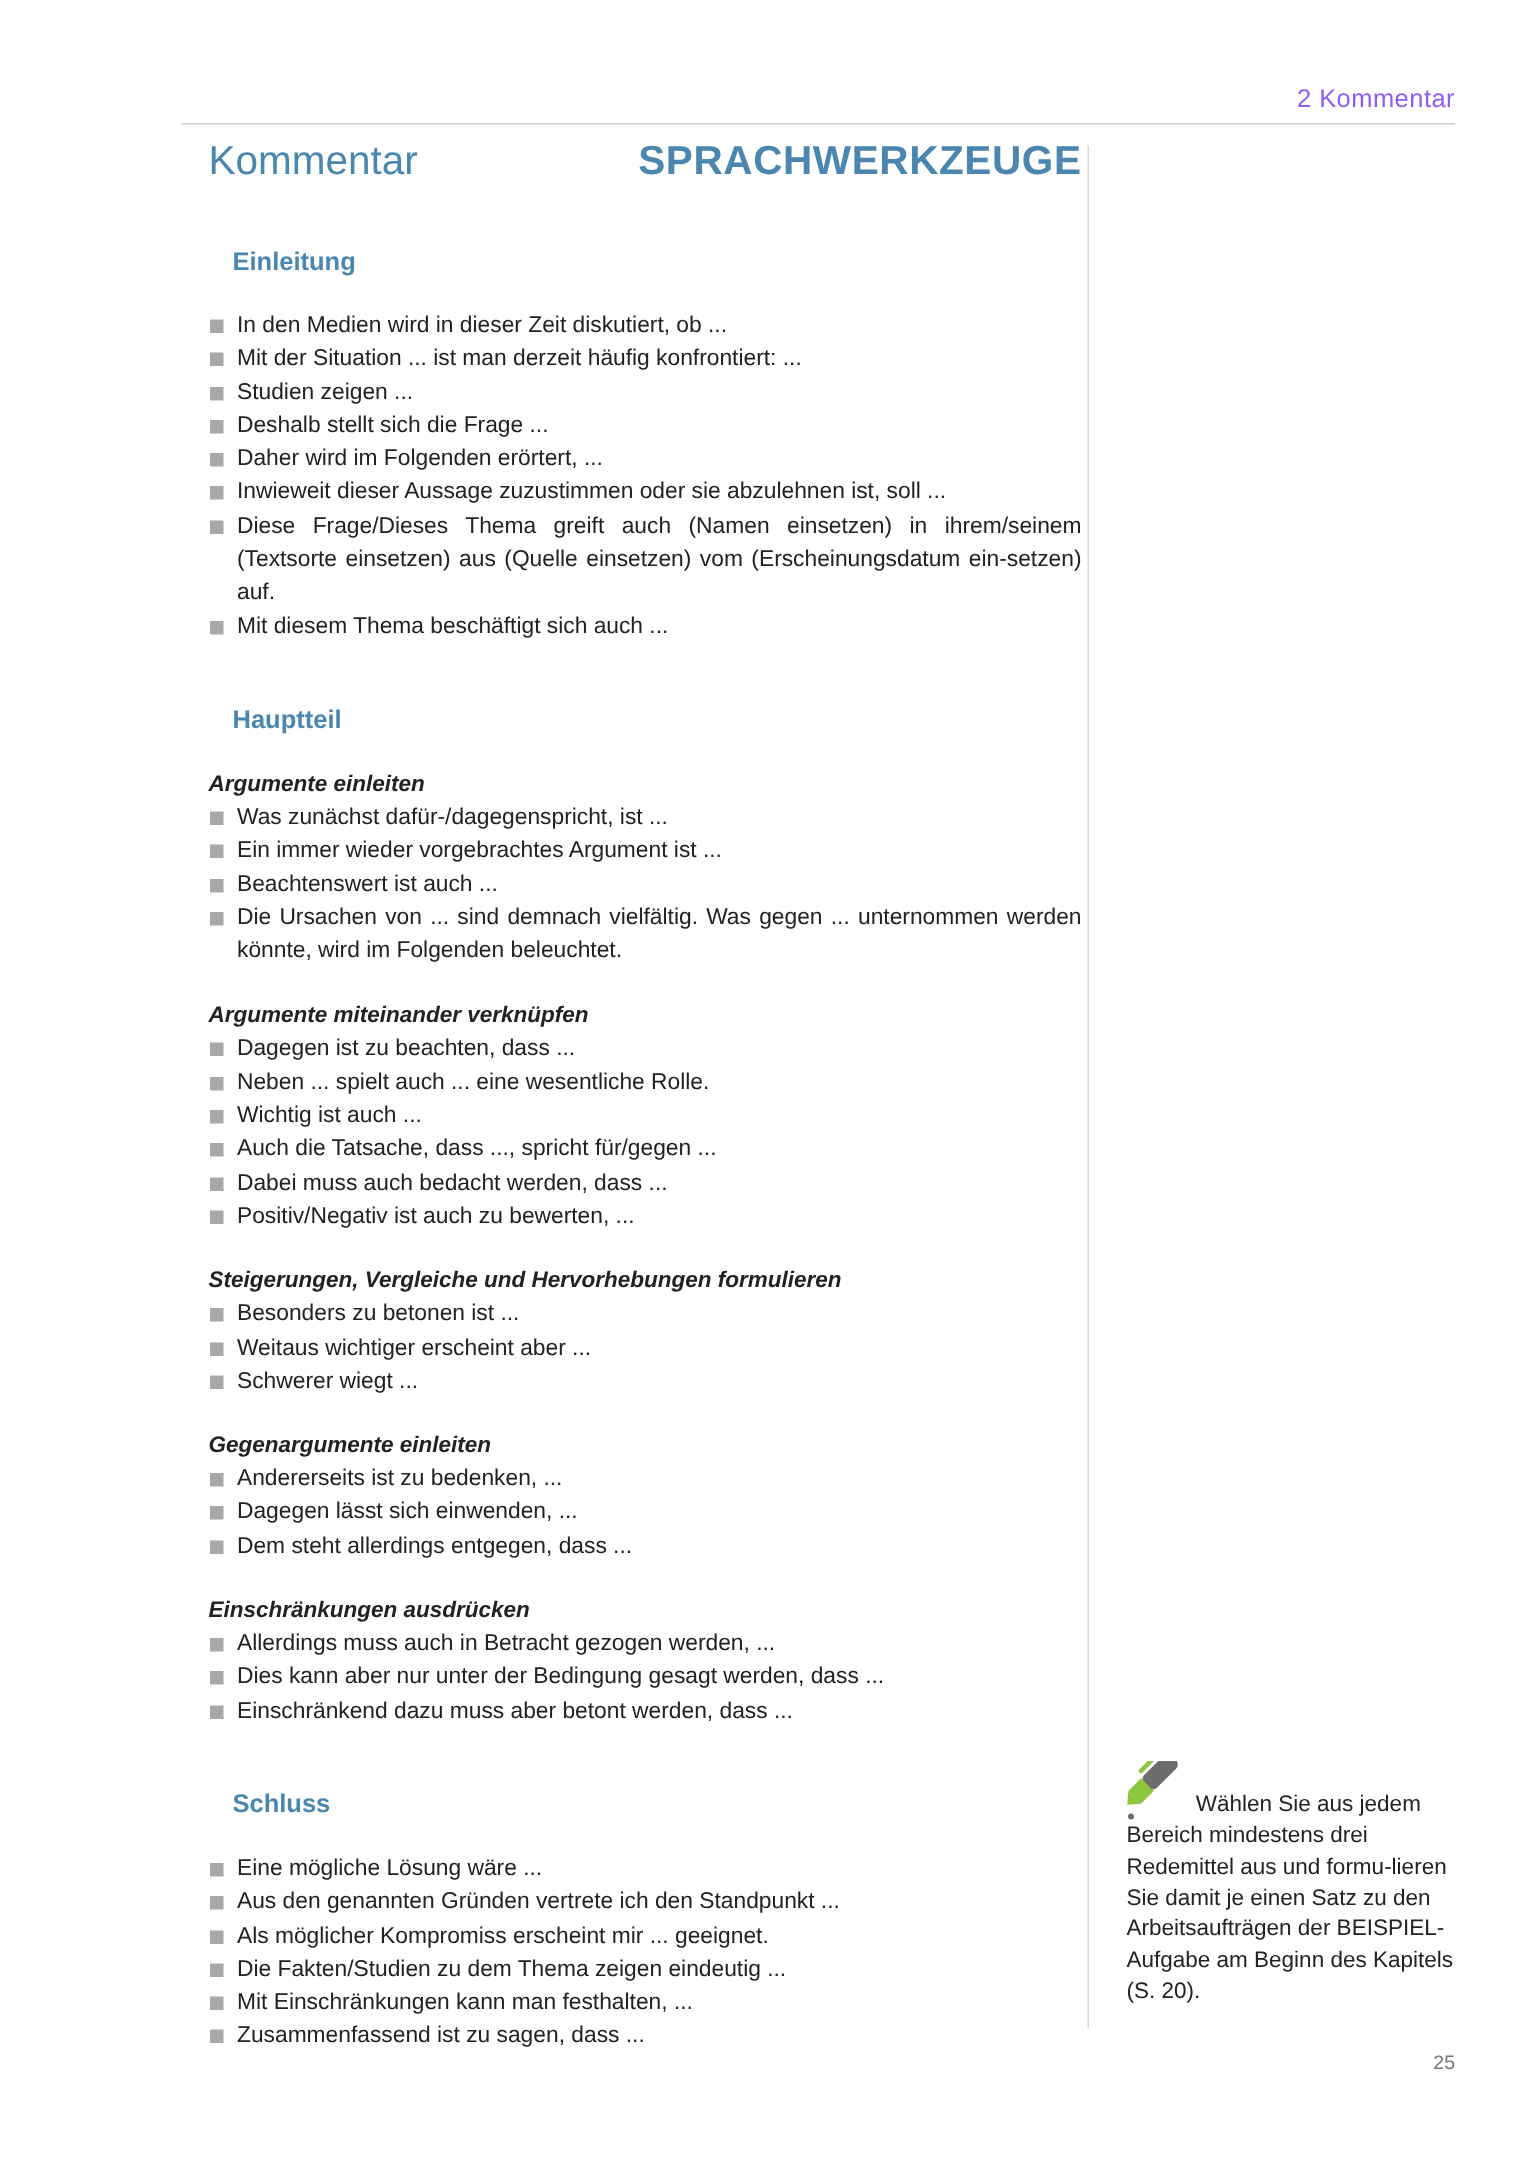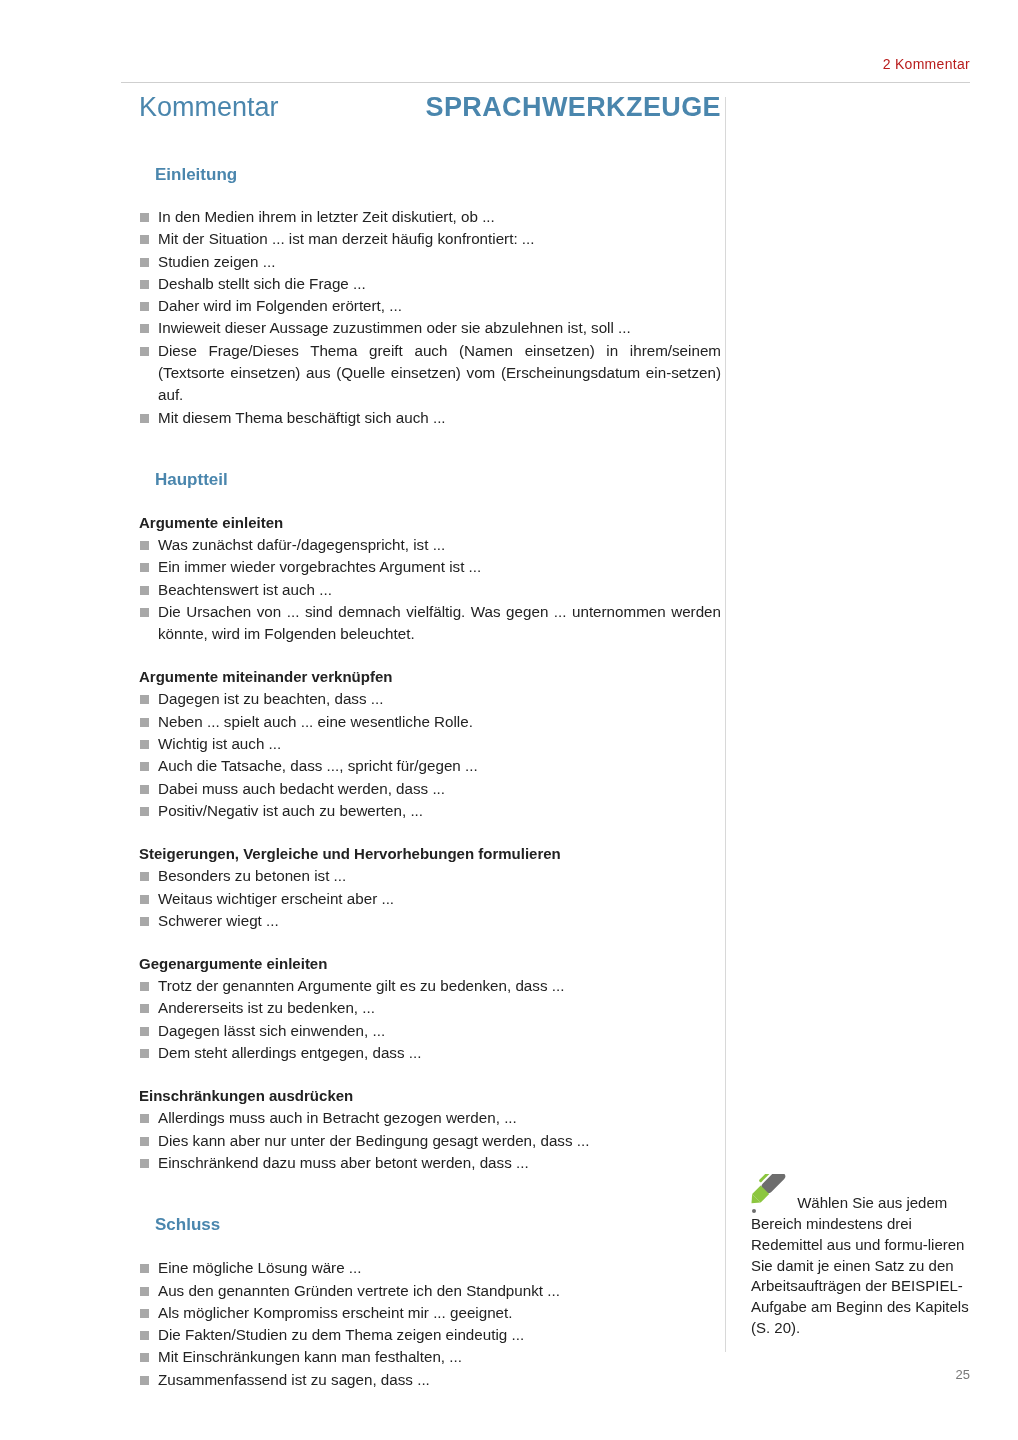--- a/index.html
+++ b/index.html
@@ -1,26 +1,26 @@
 <!DOCTYPE html>
 <html><head>
 <meta charset="utf-8">
 <style>
   html, body { margin: 0; padding: 0; background: #ffffff; }
   body { width: 1018px; height: 1440px; position: relative; overflow: hidden;
          font-family: "Liberation Sans", "DejaVu Sans", sans-serif; color: #222222; }
-  .running-head { position: absolute; right: 48px; top: 56px; font-size: 14px; color: #b91c1c; letter-spacing: 0.3px; }
+  .running-head { position: absolute; right: 48px; top: 56px; font-size: 17px; color: #8b5cf6; letter-spacing: 0.3px; }
   .top-rule { position: absolute; left: 121px; right: 48px; top: 82px; height: 1px; background: #cfcfcf; }
   .col-rule { position: absolute; left: 725px; top: 97px; height: 1255px; width: 1px; background: #d8d8d8; }
   .main { position: absolute; left: 139px; top: 92px; width: 582px; }
   .title-row { display: flex; justify-content: space-between; align-items: baseline; height: 40px; }
   .page-title { font-size: 27px; color: #4a86ad; font-weight: normal; margin: 0; }
   .tool-title { font-size: 27px; color: #4a86ad; font-weight: bold; letter-spacing: 0.4px; margin: 0; }
   .section-head { font-size: 17px; color: #4a86ad; margin: 16px; line-height: 22px; }
-  .sub-head { font-size: 15px; font-weight: bold; color: #222; margin: 0; line-height: 22px; }
+  .sub-head { font-size: 15px; font-weight: bold; color: #222; margin: 0; line-height: 22px; font-style: italic; }
   ul.items { list-style: none; margin: 0; padding: 0; }
   ul.items li { position: relative; padding-left: 19px; font-size: 15.2px; line-height: 22.3px; text-align: justify; }
   ul.items li .bullet { position: absolute; left: 1px; top: 7px; width: 9px; height: 9px; background: #a8a8a8; }
   .gap-section { height: 22px; }
   .gap-sub { height: 21px; }
   .aside { position: absolute; left: 751px; top: 1174px; width: 222px; font-size: 15px; line-height: 20.8px; color: #222; }
   .pen { display: inline-block; width: 42px; height: 40px; vertical-align: bottom; margin-right: 0; }
   .page-number { position: absolute; right: 48px; top: 1367px; font-size: 13px; color: #777; }
 </style>
 </head>
@@ -34,21 +34,21 @@
   <div class="title-row">
     <h1 class="page-title">Kommentar</h1>
     <h2 class="tool-title">SPRACHWERKZEUGE</h2>
   </div>
   <div style="height:16px"></div>
 
   <section>
     <h3 class="section-head">Einleitung</h3>
     <div style="height:4px"></div>
     <ul class="items">
-        <li><span class="bullet"></span><span>In den Medien ihrem in letzter Zeit diskutiert, ob ...</span></li>
+        <li><span class="bullet"></span><span>In den Medien wird in dieser Zeit diskutiert, ob ...</span></li>
         <li><span class="bullet"></span><span>Mit der Situation ... ist man derzeit häufig konfrontiert: ...</span></li>
         <li><span class="bullet"></span><span>Studien zeigen ...</span></li>
         <li><span class="bullet"></span><span>Deshalb stellt sich die Frage ...</span></li>
         <li><span class="bullet"></span><span>Daher wird im Folgenden erörtert, ...</span></li>
         <li><span class="bullet"></span><span>Inwieweit dieser Aussage zuzustimmen oder sie abzulehnen ist, soll ...</span></li>
         <li><span class="bullet"></span><span>Diese Frage/Dieses Thema greift auch (Namen einsetzen) in ihrem/seinem (Textsorte einsetzen) aus (Quelle einsetzen) vom (Erscheinungsdatum ein-setzen) auf.</span></li>
         <li><span class="bullet"></span><span>Mit diesem Thema beschäftigt sich auch ...</span></li>
       </ul>
   </section>
 
@@ -88,21 +88,20 @@
           <li><span class="bullet"></span><span>Besonders zu betonen ist ...</span></li>
           <li><span class="bullet"></span><span>Weitaus wichtiger erscheint aber ...</span></li>
           <li><span class="bullet"></span><span>Schwerer wiegt ...</span></li>
         </ul>
     </div>
     <div class="gap-sub"></div>
 
     <div>
       <h4 class="sub-head">Gegenargumente einleiten</h4>
       <ul class="items">
-          <li><span class="bullet"></span><span>Trotz der genannten Argumente gilt es zu bedenken, dass ...</span></li>
           <li><span class="bullet"></span><span>Andererseits ist zu bedenken, ...</span></li>
           <li><span class="bullet"></span><span>Dagegen lässt sich einwenden, ...</span></li>
           <li><span class="bullet"></span><span>Dem steht allerdings entgegen, dass ...</span></li>
         </ul>
     </div>
     <div class="gap-sub"></div>
 
     <div>
       <h4 class="sub-head">Einschränkungen ausdrücken</h4>
       <ul class="items">

